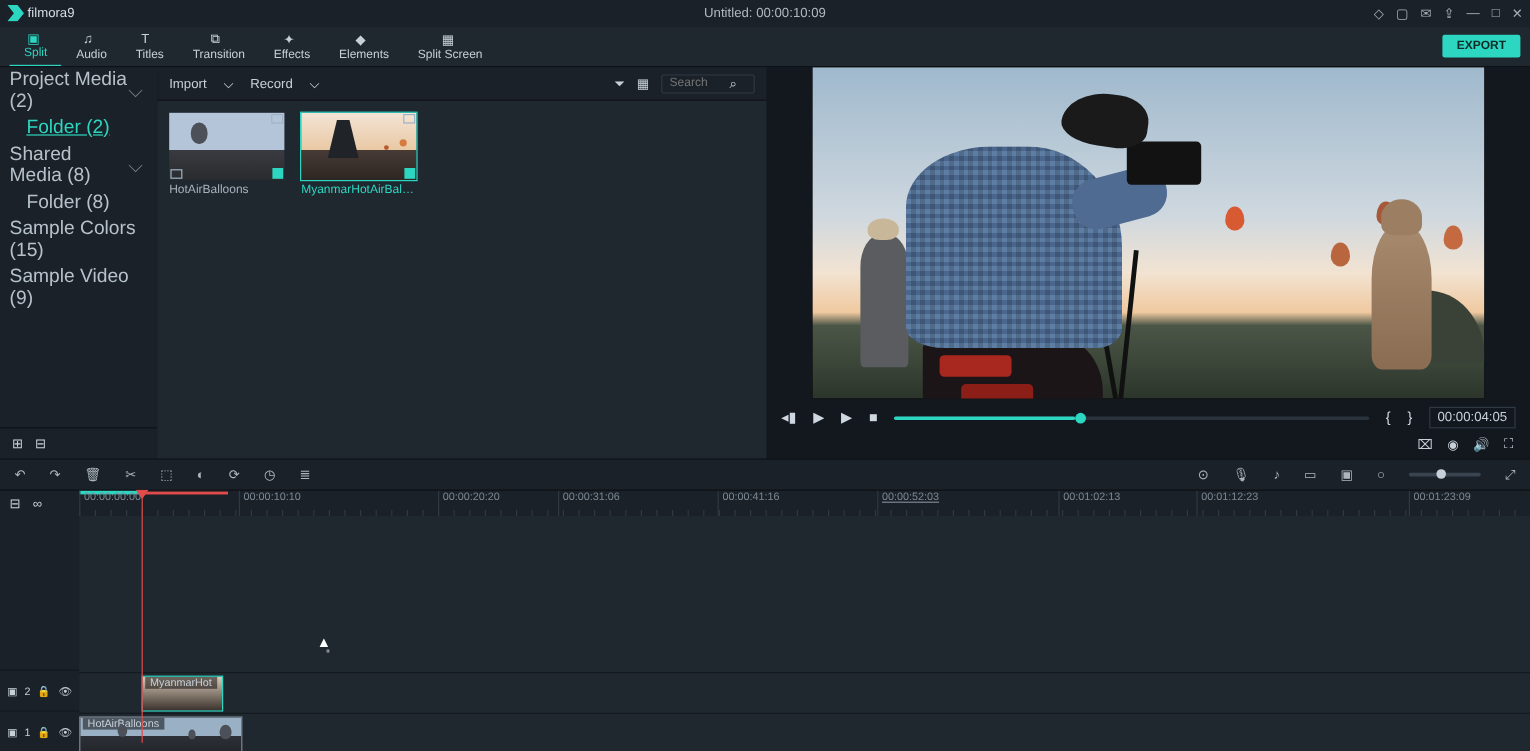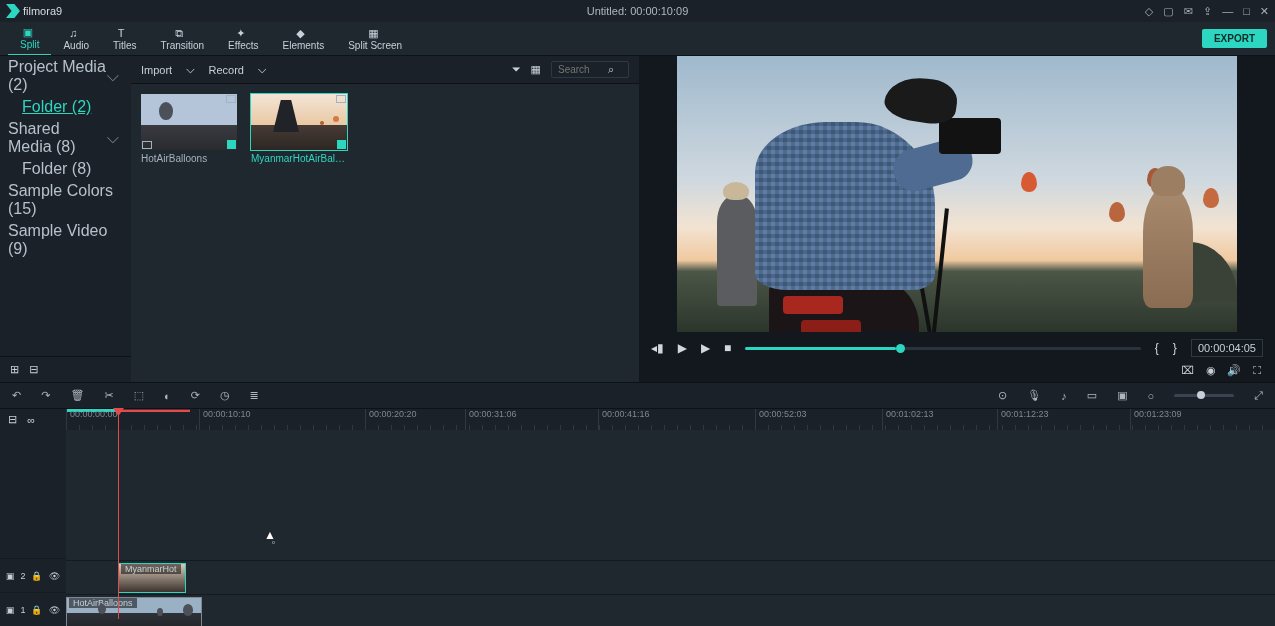--- a/index.html
+++ b/index.html
@@ -288,24 +288,24 @@
   </div>
   <div class="ruler-track" id="ruler-track">
     <div class="green-strip"></div>
     <div class="red-strip"></div>
     <div class="playhead" style="left:52px"></div>
   <div class="tick" style="left: 0px;">00:00:00:00</div>
       <div class="tick" style="left: 133px;">00:00:10:10</div>
       <div class="tick" style="left: 266px; margin-left: 33px;">00:00:20:20</div>
       <div class="tick" style="left: 399px;">00:00:31:06</div>
       <div class="tick" style="left: 532px;">00:00:41:16</div>
-      <div class="tick" style="left: 689px;">00:00:52:03</div>
+      <div class="tick" style="left: 665px; text-decoration: underline;">00:00:52:03</div>
       <div class="tick" style="left: 816px;">00:01:02:13</div>
       <div class="tick" style="left: 931px;">00:01:12:23</div>
-      <div class="tick" style="left: 1064px;">00:01:23:09</div>
+      <div class="tick" style="left: 1108px;">00:01:23:09</div>
       <div class="smalltick" style="left: 0px;"></div>
       <div class="smalltick" style="left: 13px;"></div>
       <div class="smalltick" style="left: 26px;"></div>
       <div class="smalltick" style="left: 39px;"></div>
       <div class="smalltick" style="left: 52px;"></div>
       <div class="smalltick" style="left: 65px;"></div>
       <div class="smalltick" style="left: 78px;"></div>
       <div class="smalltick" style="left: 91px;"></div>
       <div class="smalltick" style="left: 104px;"></div>
       <div class="smalltick" style="left: 117px;"></div>

